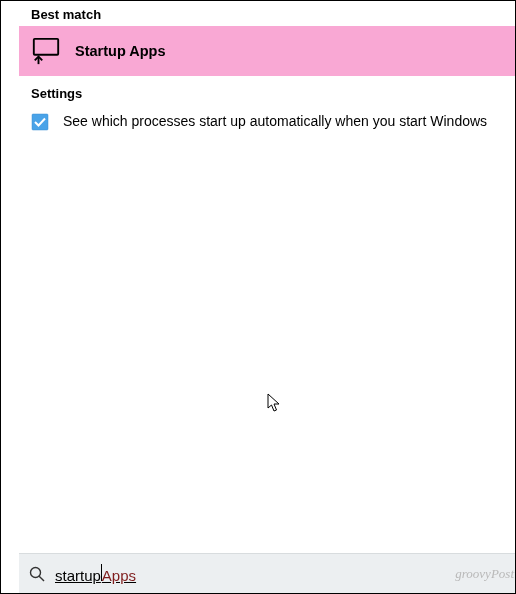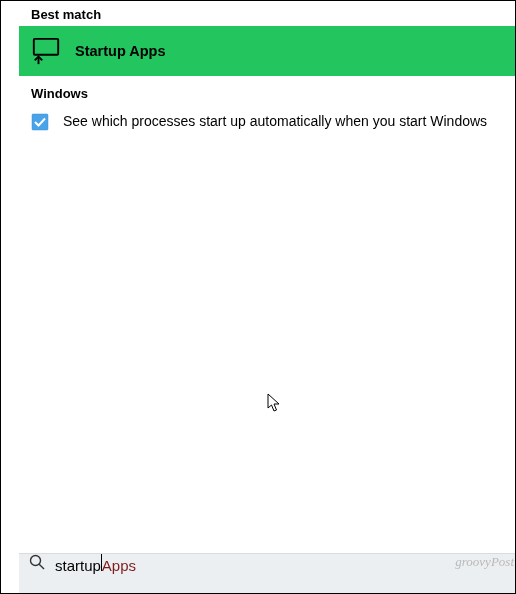--- a/index.html
+++ b/index.html
@@ -24,21 +24,21 @@
       overflow: hidden;
       position: relative;
     }
     .section-header {
       font-size: 13px;
       font-weight: 600;
       color: #000;
       padding: 6px 12px 4px 12px;
     }
     .best-match-item {
-      background: #22c55e;
+      background: #f9a8d4;
       display: flex;
       align-items: center;
       padding: 10px 12px;
       cursor: default;
     }
     .monitor-icon {
       width: 30px;
       height: 30px;
       margin-right: 14px;
       flex-shrink: 0;
@@ -80,23 +80,24 @@
       top: 392px;
       width: 14px;
       height: 20px;
       pointer-events: none;
     }
     .search-bar {
       height: 40px;
       background: #eceff1;
       border-top: 1px solid #d8dcde;
       display: flex;
-      align-items: flex-start;
+      align-items: center;
       padding: 0 10px;
       position: relative;
+      text-decoration: underline;
     }
     .search-icon {
       width: 16px;
       height: 16px;
       margin-right: 10px;
       flex-shrink: 0;
       color: #333;
     }
     .search-text-wrap {
       font-size: 15px;
@@ -141,21 +142,21 @@
           <rect x="3" y="3" width="26" height="17" rx="1" fill="none" stroke="#000" stroke-width="2"></rect>
           <line x1="8" y1="30" x2="8" y2="23" stroke="#000" stroke-width="2"></line>
           <polyline points="4,26 8,22 12,26" fill="none" stroke="#000" stroke-width="2"></polyline>
         </svg>
       </span>
       <div class="best-match-text">
         <span class="best-match-title">Startup Apps</span>
       </div>
     </div>
 
-    <div class="section-header" style="padding-top:10px">Windows</div>
+    <div class="section-header" style="padding-top:10px">Settings</div>
 
     <div class="settings-item">
       <span class="settings-icon">
         <svg viewBox="0 0 18 18" width="18" height="18">
           <rect x="1" y="1" width="16" height="16" rx="1" fill="#4aa3e8" stroke="#3a8cd0" stroke-width="0.5"></rect>
           <polyline points="4,9 7.5,12.5 14,5.5" fill="none" stroke="#fff" stroke-width="2"></polyline>
         </svg>
       </span>
       <span class="settings-text">See which processes start up automatically when you start Windows</span>
     </div>

